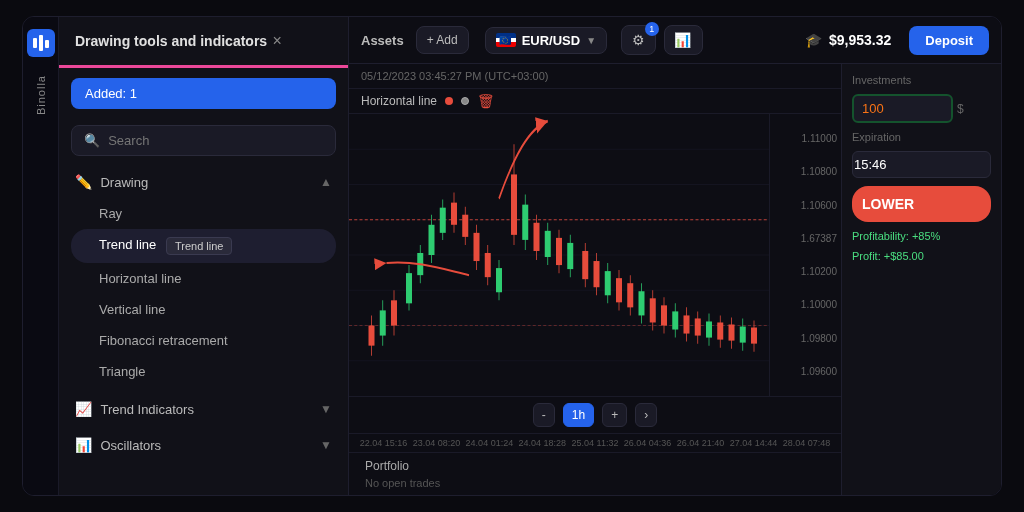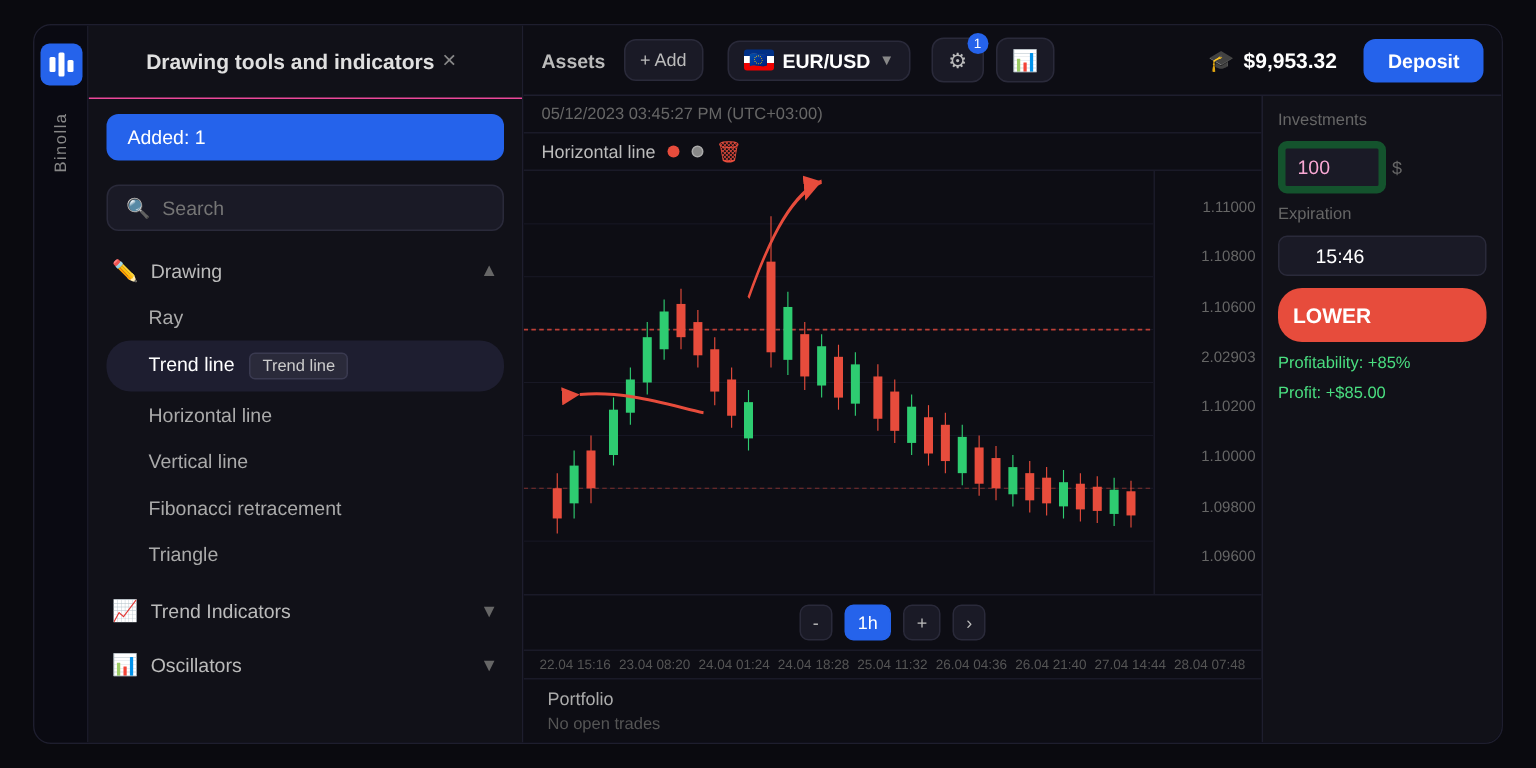--- a/index.html
+++ b/index.html
@@ -63,23 +63,23 @@
       width: 290px;
       background: #111118;
       border-right: 1px solid #1e1e2e;
       display: flex;
       flex-direction: column;
       flex-shrink: 0;
     }
     .drawing-panel-header {
       display: flex;
       align-items: center;
-      justify-content: center;
+      justify-content: flex-start;
       padding: 14px 16px;
-      border-bottom: 1px solid #ec4899;
+      border-bottom: 3px solid #ec4899;
     }
     .drawing-panel-title {
       font-size: 14px;
       font-weight: 600;
       color: #e0e0e0;
     }
     .close-btn {
       width: 20px;
       height: 20px;
       display: flex;
@@ -316,36 +316,36 @@
       font-size: 11px;
       color: #666;
     }
     .right-input-row {
       display: flex;
       gap: 4px;
       align-items: center;
     }
     .right-input {
       background: #1a1a26;
-      border: 5px solid #14532d;
+      border: 2px solid #14532d;
       border-radius: 6px;
       padding: 5px 8px;
       font-size: 13px;
-      color: #f9a8d4;
-      width: 72px;
+      color: #f97316;
+      width: 101px;
     }
     .right-currency {
       color: #666;
       font-size: 12px;
     }
     .expiry-input {
       background: #1a1a26;
       border: 1px solid #2a2a3a;
       border-radius: 6px;
-      padding: 5px 24px;
+      padding: 5px 1px;
       font-size: 13px;
       color: #fff;
       width: 100%;
     }
     .higher-btn {
       background: #2563eb;
       color: white;
       border: none;
       border-radius: 8px;
       padding: 10px;
@@ -691,21 +691,21 @@
                 </marker>
               </defs>
               <path d="M 160 160 C 130 155, 90 145, 50 148" stroke="#e74c3c" stroke-width="2" fill="none" marker-end="url(#arrowhead2)"></path>
             </svg>
           </div>
 
           <div class="price-axis">
             <span>1.11000</span>
             <span>1.10800</span>
             <span>1.10600</span>
-            <span>2.02903</span>
+            <span>1.67387</span>
             <span>1.10200</span>
             <span>1.10000</span>
             <span>1.09800</span>
             <span>1.09600</span>
           </div>
         </div>
 
         <div class="bottom-area">
           <div class="time-controls">
             <button class="time-btn">-</button>

